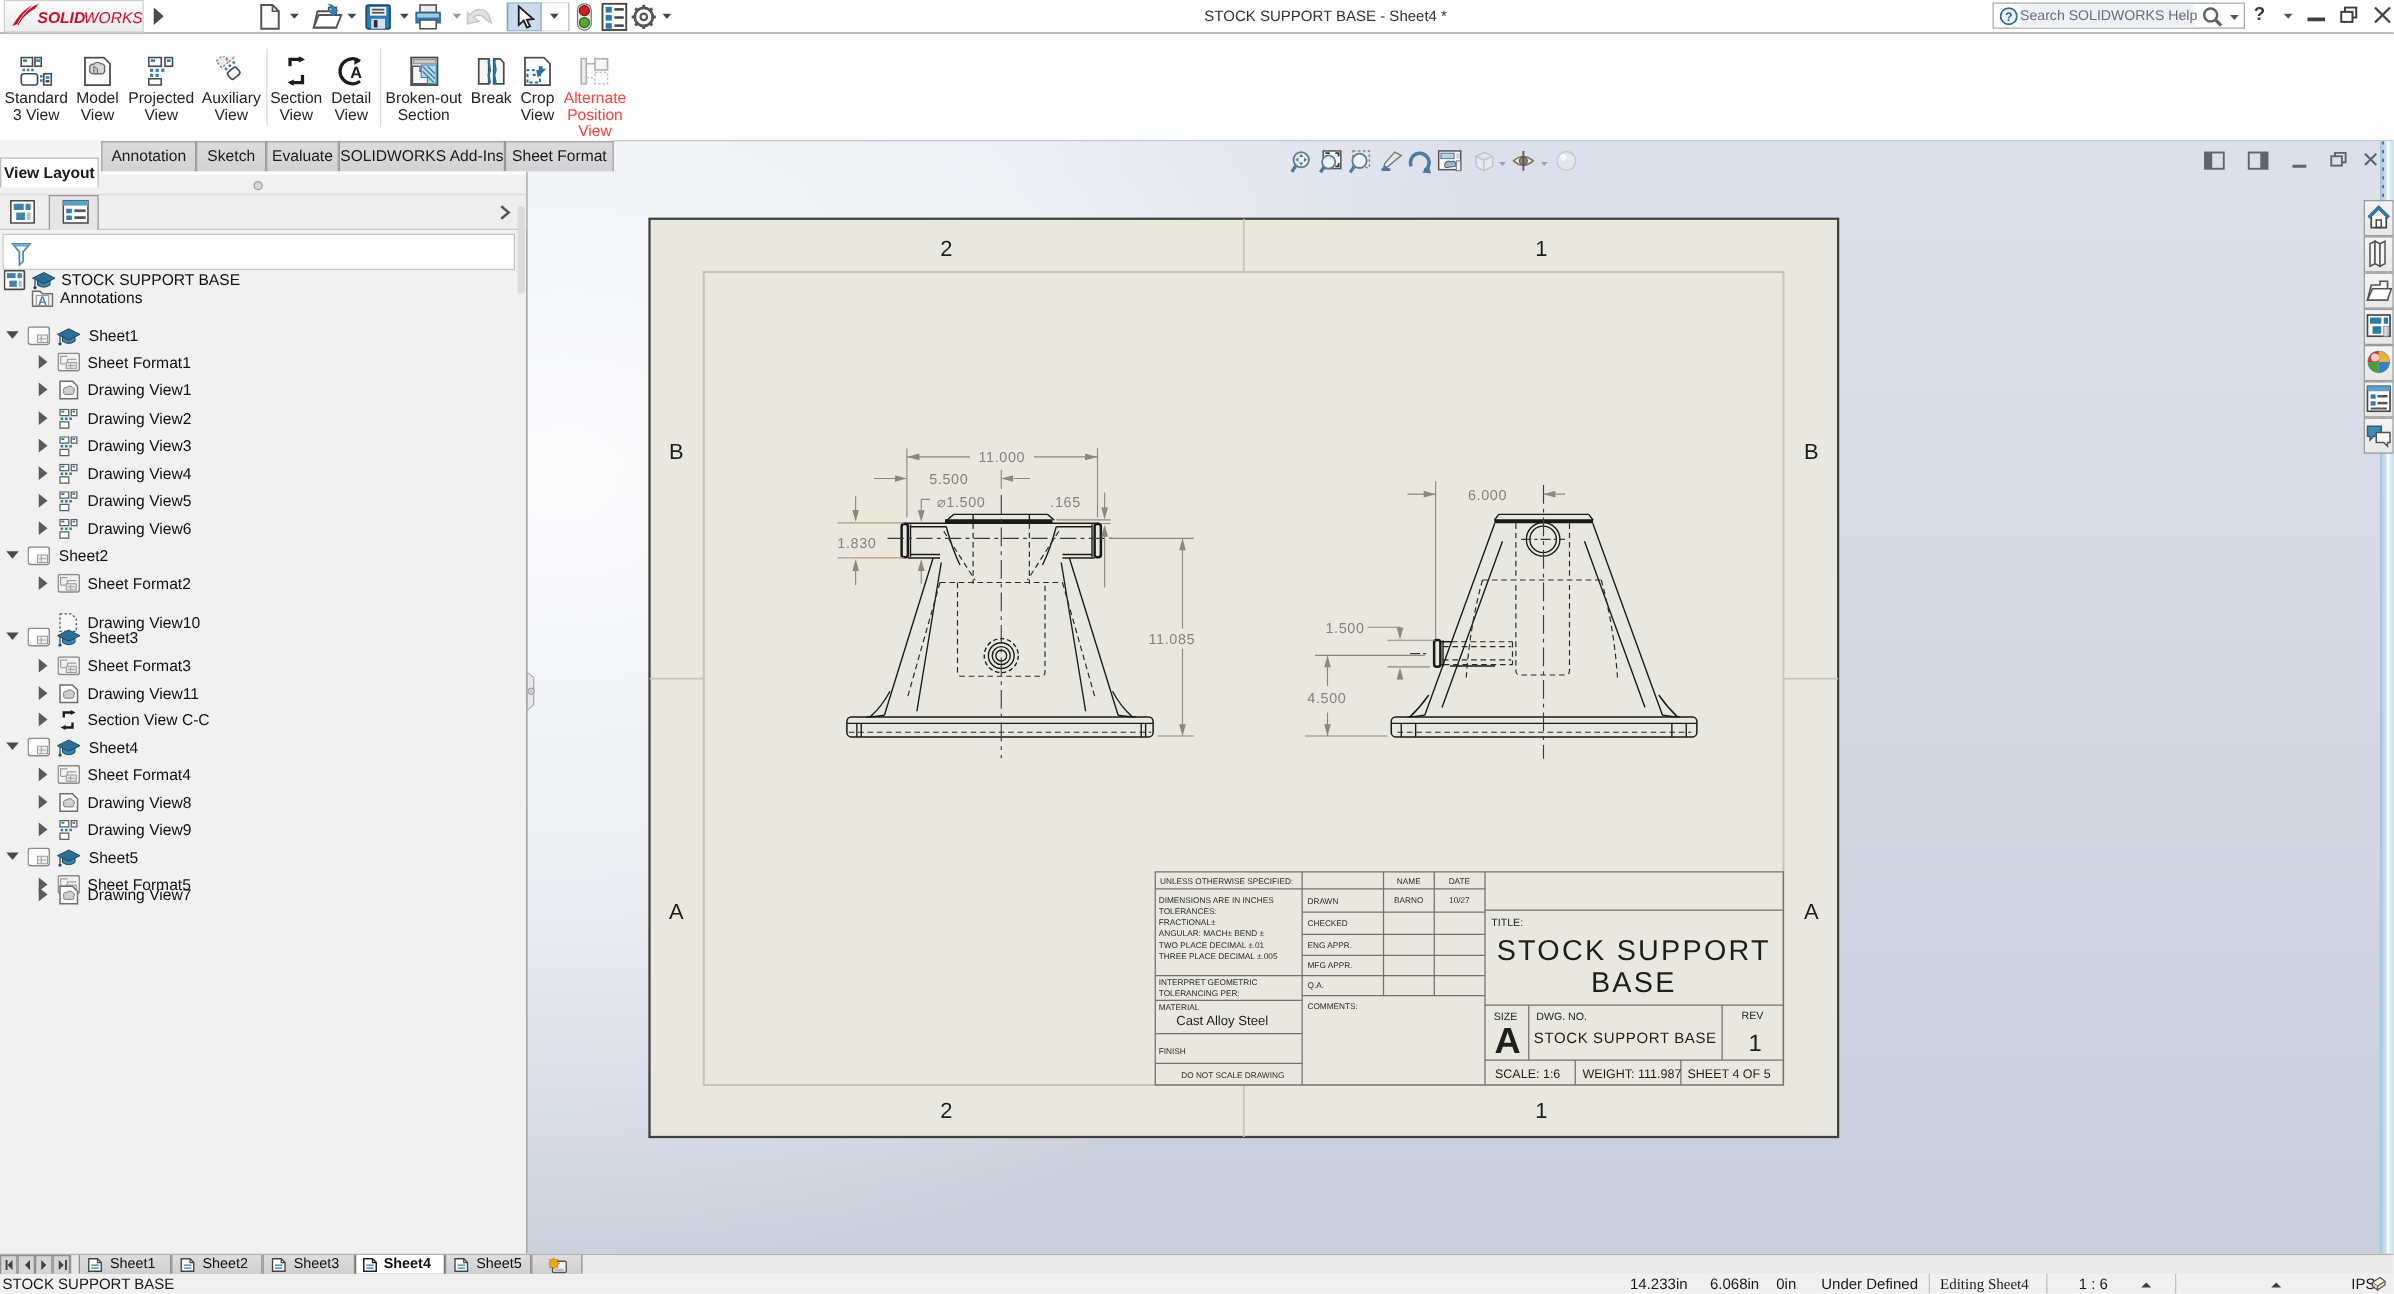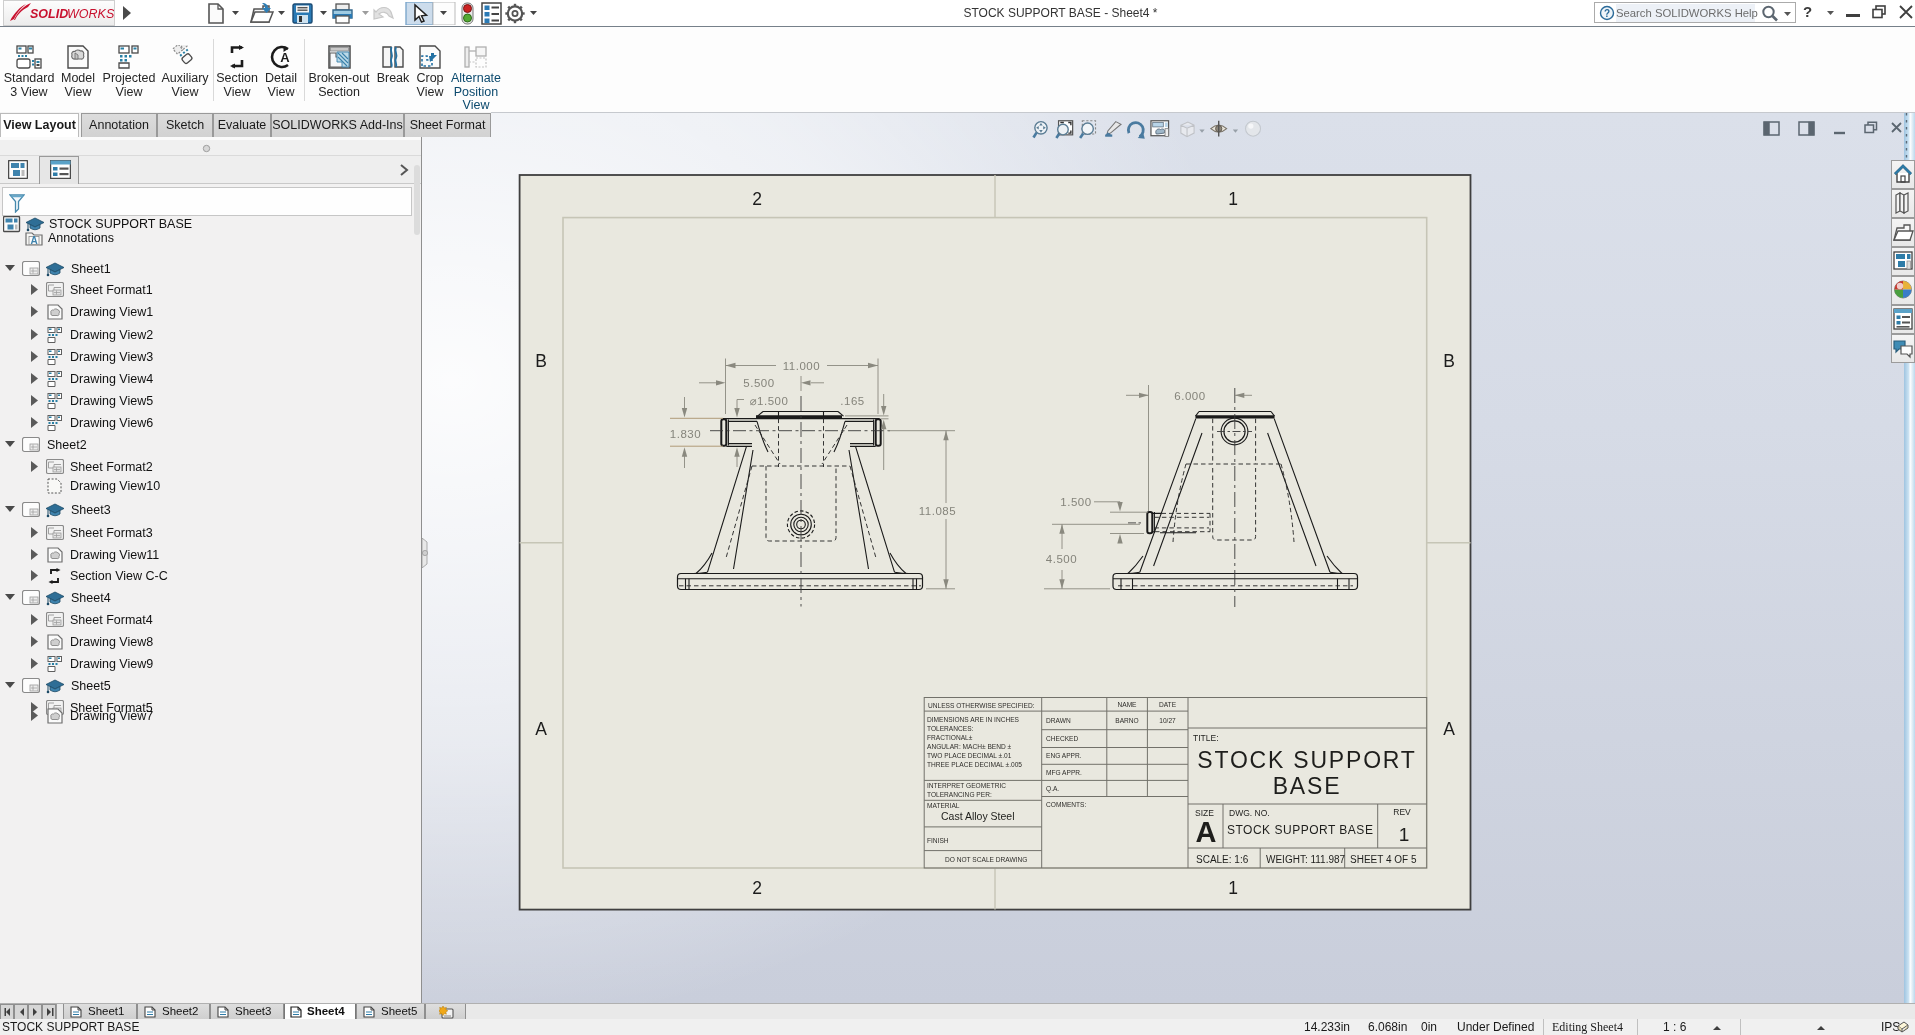--- a/index.html
+++ b/index.html
@@ -9,21 +9,21 @@
 #stage{position:relative;width:1915px;height:1035px;}
 
 #titlebar{left:0;top:0;width:1915px;height:27px;background:#fff;border-bottom:1px solid #76808a;}
 #logo{left:3px;top:0;width:112px;height:26px;background:linear-gradient(180deg,#fdfdfd,#ececec);border:1px solid #cfcfcf;}
 #titletext{left:206px;top:6px;width:1709px;text-align:center;font-size:12px;color:#333;}
 
 #ribbon{left:0;top:27px;width:1915px;height:85px;background:#fdfdfd;}
 .rbtn{position:absolute;text-align:center;color:#262626;font-size:12.5px;line-height:13.5px;}
 .rbtn .ric{display:block;margin:0 auto 3px auto;}
 .rsep{position:absolute;top:12px;height:62px;width:1px;background:#d9d9d9;}
-.gray{color:#0c4a6e;}
+.gray{color:#ef4444;}
 
 #tabrow{left:0;top:112px;width:491px;height:25px;background:#f4f4f4;}
 .ctab{position:absolute;top:1px;height:24px;background:linear-gradient(180deg,#dcdcdc,#d2d2d2);border:1px solid #999;border-bottom:none;font-size:12.5px;color:#1a1a1a;text-align:center;padding-top:4px;}
 .ctab.active{background:#fff;border:1px solid #bbb;border-bottom:none;font-weight:bold;}
 
 #canvas{left:422px;top:113px;width:1482px;height:890px;
  background:radial-gradient(1100px 900px at 2% 30%, rgba(255,255,255,0.92) 0%, rgba(255,255,255,0.55) 40%, rgba(255,255,255,0) 72%),
  linear-gradient(180deg,#dbe0ea 0%,#d6dbe6 35%,#cfd4e0 70%,#c9cedb 100%);}
 
 #panel{left:0;top:137px;width:422px;height:866px;background:#f2f1f1;border-right:1px solid #8f8f8f;}
@@ -591,21 +591,21 @@
       </div>
     <div class="trow" style="top:318.5px;width:422px">
         <svg class="abs" style="left:29px;top:3px" width="18" height="17" viewBox="0 0 18 17">
           <use href="#i-aR"></use>
         </svg>
         <svg class="abs" style="left:46px;top:3px" width="18" height="17" viewBox="0 0 18 17">
           <use href="#i-sf"></use>
         </svg>
         <span class="abs" style="left:70px;top:4px">Sheet Format2</span>
       </div>
-    <div class="trow" style="top:338px;width:434px">
+    <div class="trow" style="top:350px;width:434px">
         <svg class="abs" style="left:47px;top:3px" width="18" height="17" viewBox="0 0 18 17">
           <use href="#i-dvempty"></use>
         </svg>
         <span class="abs" style="left:70px;top:4px">Drawing View10</span>
       </div>
     <div class="trow" style="top:362.4px;width:422px">
         <svg class="abs" style="left:4px;top:3px" width="18" height="17" viewBox="0 0 18 17">
           <use href="#i-aD"></use>
         </svg>
         <svg class="abs" style="left:22px;top:3px" width="18" height="17" viewBox="0 0 18 17">
@@ -949,21 +949,21 @@
         <rect x="13" y="2" width="10" height="9" fill="#f6f6f6" stroke="#b0b0b0" stroke-width="1.3"></rect>
         <line x1="6" y1="6" x2="13" y2="6" stroke="#b0b0b0" stroke-width="1.3"></line>
         <rect x="13" y="13" width="10" height="9" fill="none" stroke="#c3c3c3" stroke-width="1.2" stroke-dasharray="2,1.5"></rect>
         <line x1="6" y1="17" x2="13" y2="17" stroke="#c3c3c3" stroke-width="1.2" stroke-dasharray="2,1.5"></line>
       </svg>
       Alternate<br>Position<br>View
     </div>
   </div>
   <div class="abs" style="left:0;top:112px;width:1915px;height:1px;background:#c6c9ce;"></div>
   <div class="abs" id="tabrow">
-    <div class="ctab active" style="left:0px;width:79px;">View Layout</div>
+    <div class="ctab active" style="left:0px;width:79px;margin-top:13px;">View Layout</div>
     <div class="ctab" style="left:81px;width:76px;">Annotation</div>
     <div class="ctab" style="left:157px;width:56px;">Sketch</div>
     <div class="ctab" style="left:213px;width:58px;">Evaluate</div>
     <div class="ctab" style="left:271px;width:133px;">SOLIDWORKS Add-Ins</div>
     <div class="ctab" style="left:404px;width:87px;">Sheet Format</div>
   </div>
   <div class="abs" id="rstrip"></div>
   <svg class="abs" style="left:1904px;top:113px;z-index:6" width="11" height="46" viewBox="0 0 11 46">
       <g stroke="#5a6a78" stroke-width="1.4" stroke-dasharray="2.5,4.5">
         <line x1="2.5" y1="0" x2="2.5" y2="46"></line>

